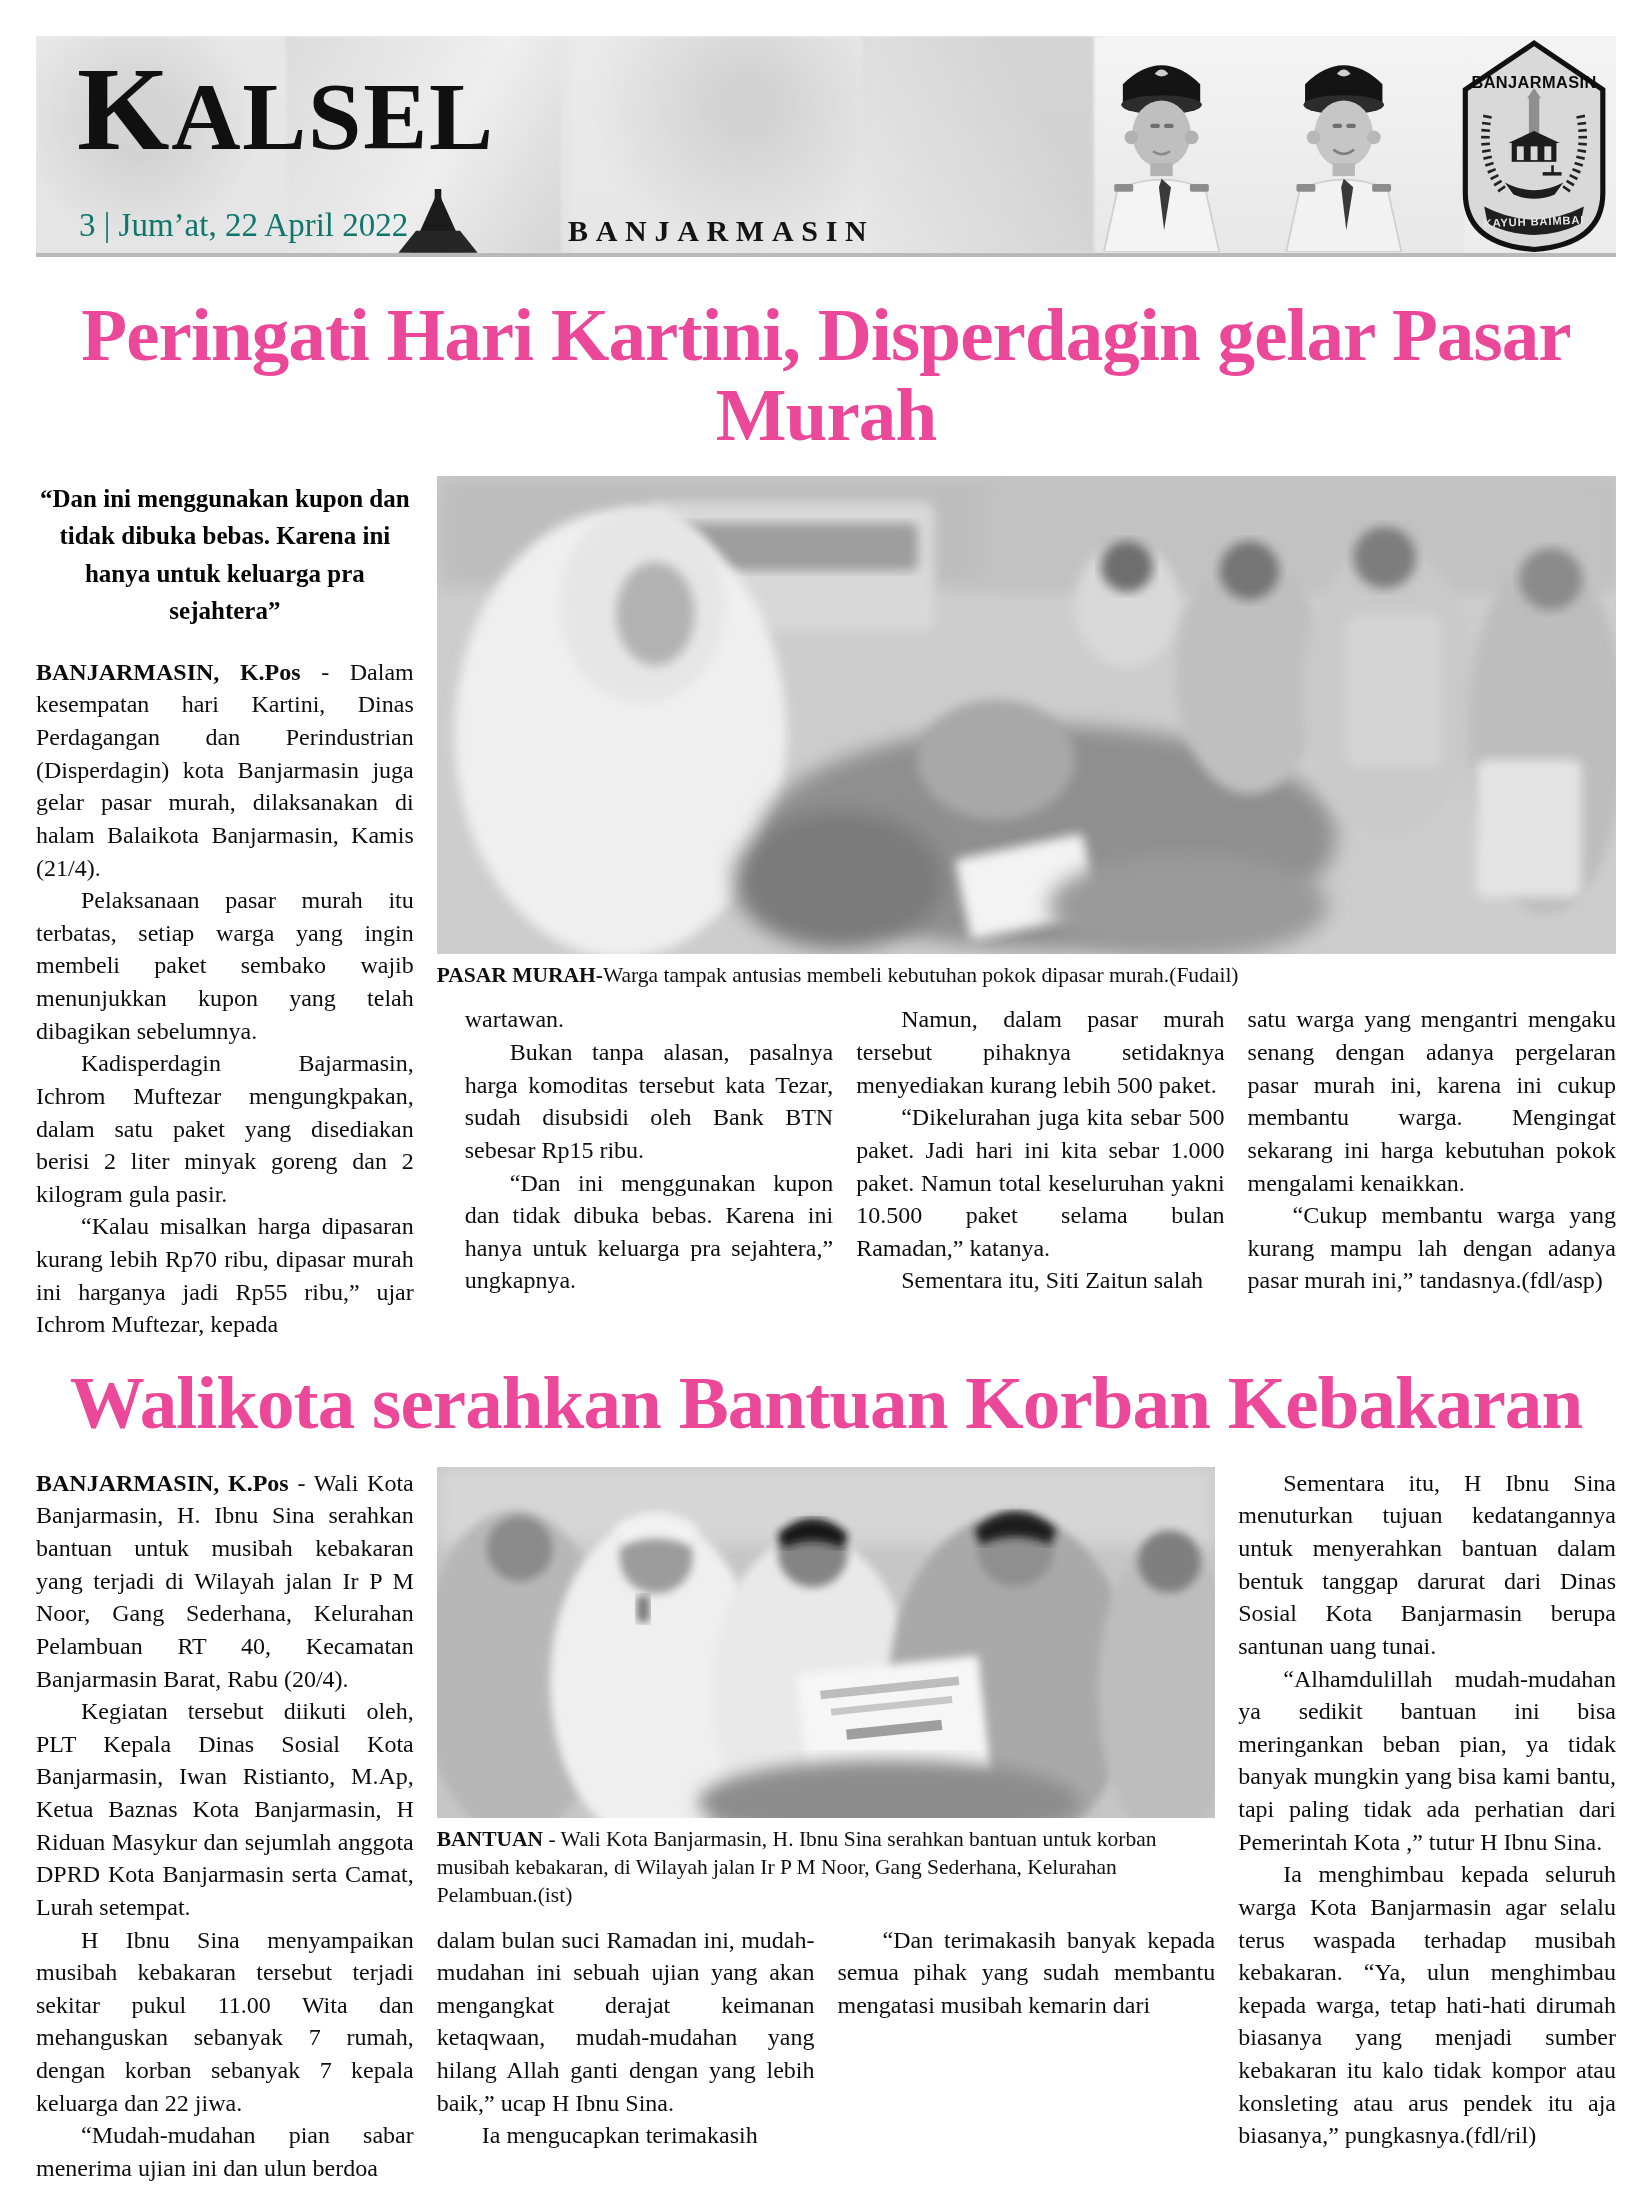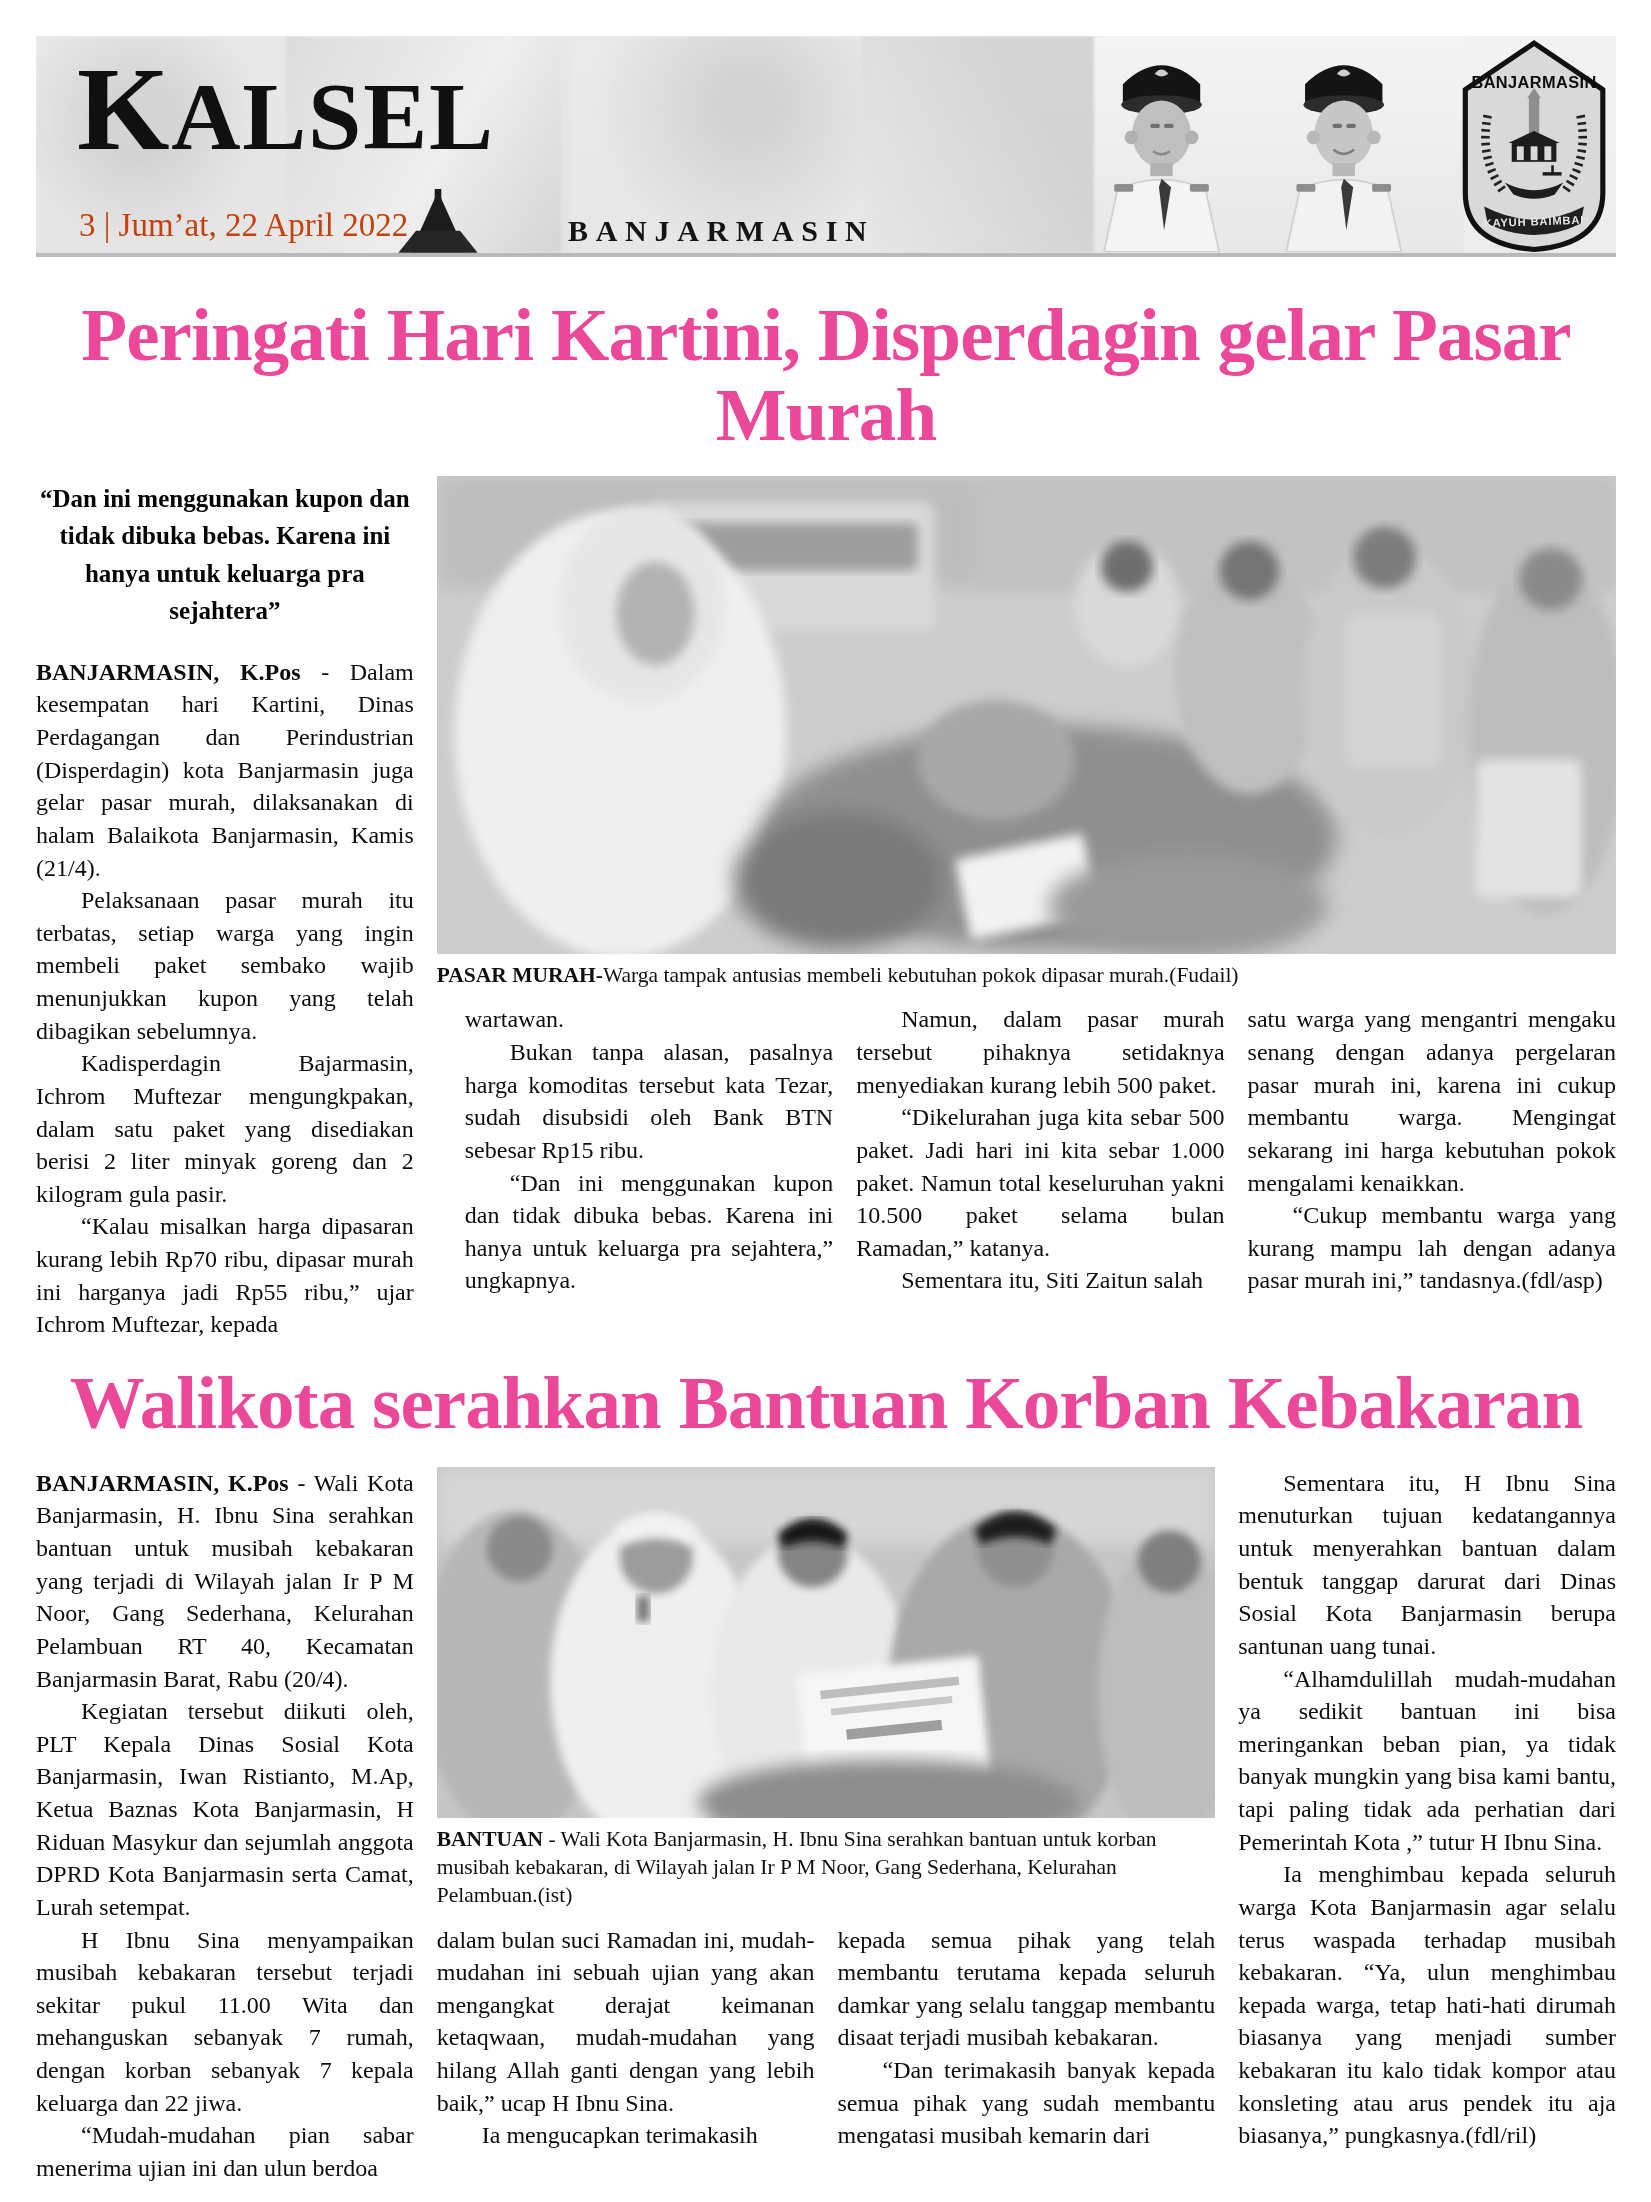--- a/index.html
+++ b/index.html
@@ -37,21 +37,21 @@
   .mast-word {
     display: block; text-transform: uppercase;
     font-size: 96px; line-height: 0.92; letter-spacing: 1.7px;
     color: #101010;
   }
   .mast-word::first-letter { font-size: 1.24em; }
   .mast-house { width: 110px; height: 110px; margin: 0 1.7px -5.2px 1.7px; }
 
   .mast-date {
     position: absolute; left: 43px; bottom: 8.6px;
-    font-size: 33px; color: #c2410c; z-index: 3;
+    font-size: 33px; color: #0f766e; z-index: 3;
   }
   .mast-region {
     position: absolute; left: 532px; bottom: 5.2px;
     font-size: 30px; font-weight: bold; letter-spacing: 7.7px;
     color: #141414; z-index: 3;
   }
   .mast-officials { position: absolute; left: 1037px; top: 5.2px; z-index: 2; }
   .mast-crest { position: absolute; right: 1.7px; top: 1.7px; z-index: 2; }
 
   
@@ -316,21 +316,20 @@
       <div class="caption">
         <span class="cap-lead">BANTUAN</span><span> - Wali Kota Banjarmasin, H. Ibnu Sina serahkan bantuan untuk korban musibah kebakaran, di Wilayah jalan Ir P M Noor, Gang Sederhana, Kelurahan Pelambuan.(ist)</span>
       </div>
 
       <div class="twocol">
         <div class="body-col">
           <p class="noindent">dalam bulan suci Ramadan ini, mudah-mudahan ini sebuah ujian yang akan mengangkat derajat keimanan ketaqwaan, mudah-mudahan yang hilang Allah ganti dengan yang lebih baik,” ucap H Ibnu Sina.</p>
           <p>Ia mengucapkan terimakasih</p>
         </div>
         <div class="body-col">
-          <p class="noindent">kepada semua pihak yang telah membantu terutama kepada seluruh damkar yang selalu tanggap membantu disaat terjadi musibah kebakaran.</p>
           <p>“Dan terimakasih banyak kepada semua pihak yang sudah membantu mengatasi musibah kemarin dari</p>
         </div>
       </div>
     </div>
 
     <div class="body-col">
       <p>Sementara itu, H Ibnu Sina menuturkan tujuan kedatangannya untuk menyerahkan bantuan dalam bentuk tanggap darurat dari Dinas Sosial Kota Banjarmasin berupa santunan uang tunai.</p>
       <p>“Alhamdulillah mudah-mudahan ya sedikit bantuan ini bisa meringankan beban pian, ya tidak banyak mungkin yang bisa kami bantu, tapi paling tidak ada perhatian dari Pemerintah Kota ,” tutur H Ibnu Sina.</p>
       <p>Ia menghimbau kepada seluruh warga Kota Banjarmasin agar selalu terus waspada terhadap musibah kebakaran. “Ya, ulun menghimbau kepada warga, tetap hati-hati dirumah biasanya yang menjadi sumber kebakaran itu kalo tidak kompor atau konsleting atau arus pendek itu aja biasanya,” pungkasnya.(fdl/ril)</p>
     </div>

